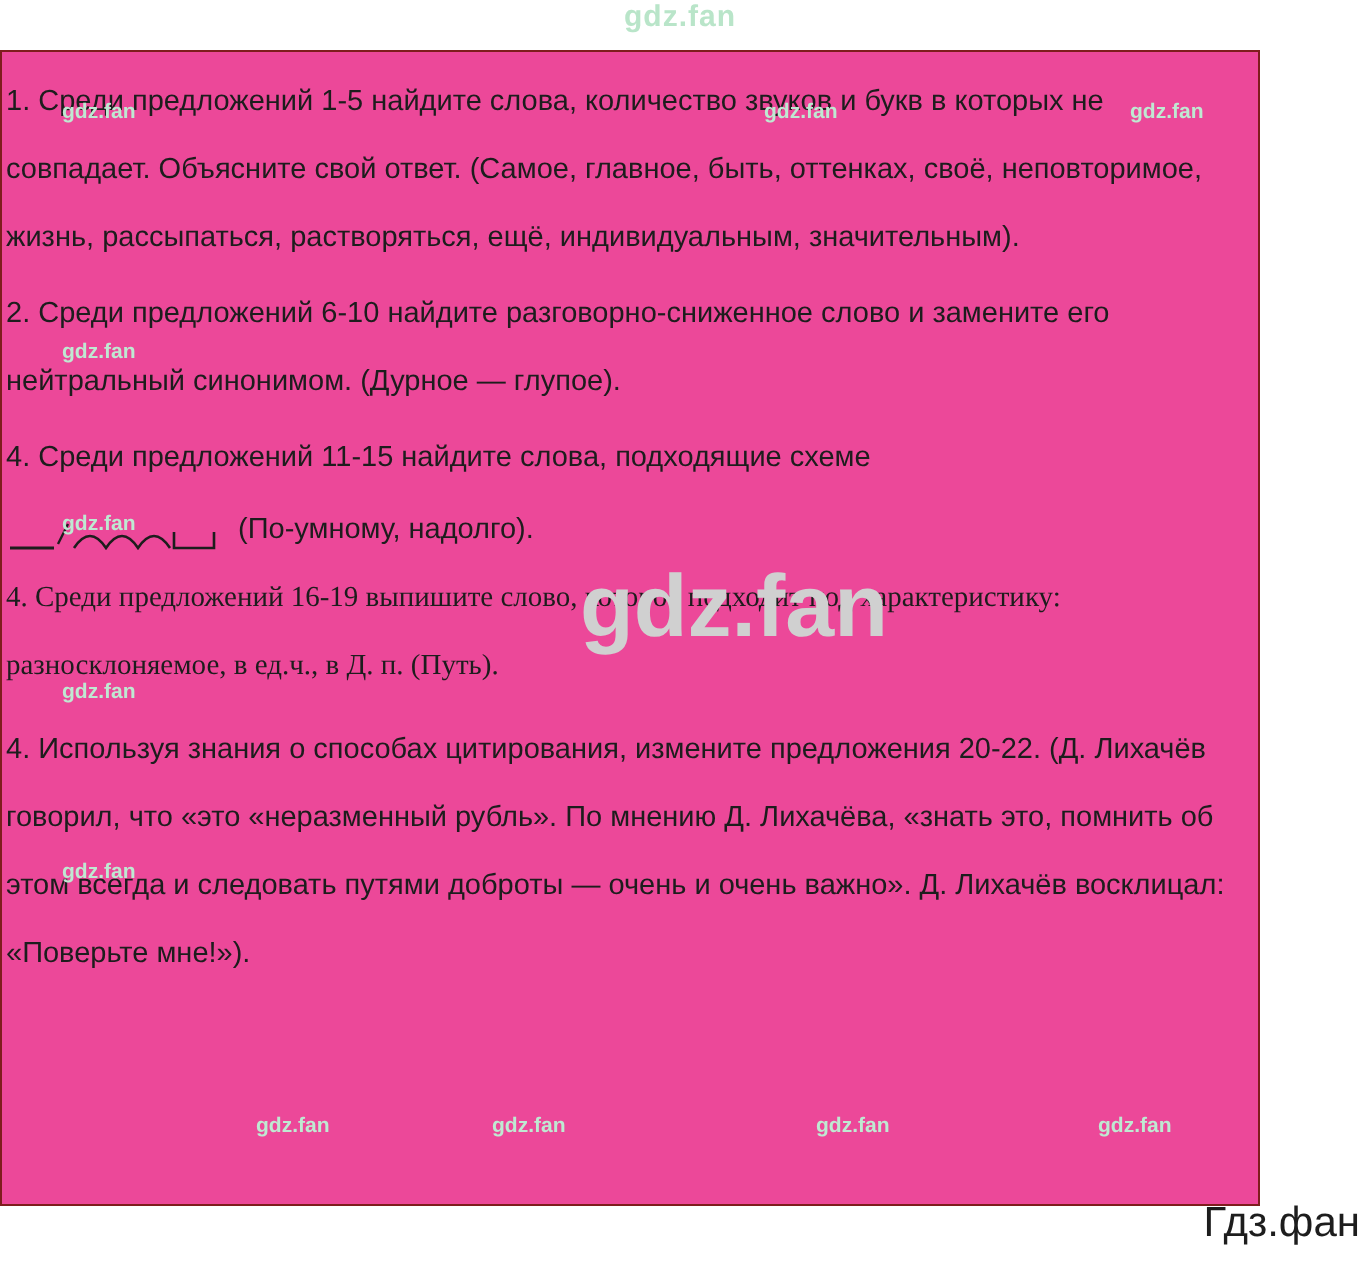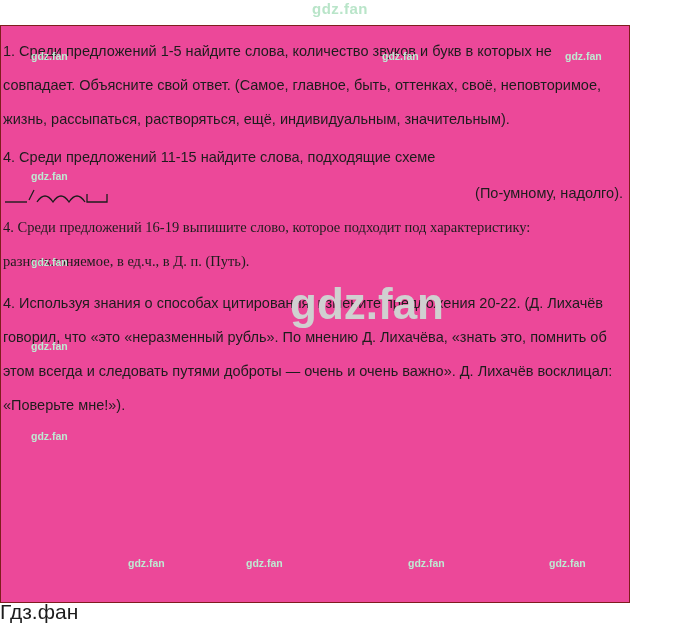--- a/index.html
+++ b/index.html
@@ -50,21 +50,20 @@
   .para.p1 { margin-bottom: 4px; }
   .para.p2 { margin-bottom: 4px; }
   .para.p3 { margin-bottom: 2px; }
   .para.p4 { margin-bottom: 8px; font-family: Liberation Serif, serif; }
   .scheme-row {
     display: flex;
     align-items: flex-end;
     gap: 0px;
     line-height: 34px;
     height: 34px;
-    justify-content: space-between;
   }
   .scheme-svg {
     display: block;
     margin-right: 4px;
   }
   .scheme-text {
     font-size: 14.5px;
     color: #1d1d1d;
   }
   
@@ -86,36 +85,37 @@
     color: #d0d0d0;
     font-family: "Liberation Sans", sans-serif;
     pointer-events: none;
     letter-spacing: 0px;
   }
   .bottom-label {
     position: absolute;
     left: 0;
     top: 600px;
     width: 680px;
-    text-align: left;
+    text-align: right;
     font-size: 21px;
     color: #1d1d1d;
     font-family: "Liberation Sans", sans-serif;
   }
 </style>
 </head>
 <body>
 
 <div class="top-watermark">gdz.fan</div>
 
 <div class="page">
   <div class="content">
 
     <p class="para p1">1. Среди предложений 1-5 найдите слова, количество звуков и букв в которых не совпадает. Объясните свой ответ. (Самое, главное, быть, оттенках, своё, неповторимое, жизнь, рассыпаться, растворяться, ещё, индивидуальным, значительным).</p>
 
+    <p class="para p2">2. Среди предложений 6-10 найдите разговорно-сниженное слово и замените его нейтральный синонимом. (Дурное — глупое).</p>
 
     <p class="para p3">4. Среди предложений 11-15 найдите слова, подходящие схеме</p>
 
     <div class="scheme-row">
       <svg class="scheme-svg" width="112" height="26" viewBox="0 0 112 26">
         <line x1="2" y1="18" x2="24" y2="18" stroke="#1d1d1d" stroke-width="1.4"></line>
         <line x1="26" y1="16" x2="31" y2="6" stroke="#1d1d1d" stroke-width="1.2"></line>
         <path d="M34 18 q8 -12 16 0 q8 -12 16 0 q8 -12 16 0" fill="none" stroke="#1d1d1d" stroke-width="1.3"></path>
         <path d="M84 10 L84 18 L104 18 L104 10" fill="none" stroke="#1d1d1d" stroke-width="1.3"></path>
       </svg>

